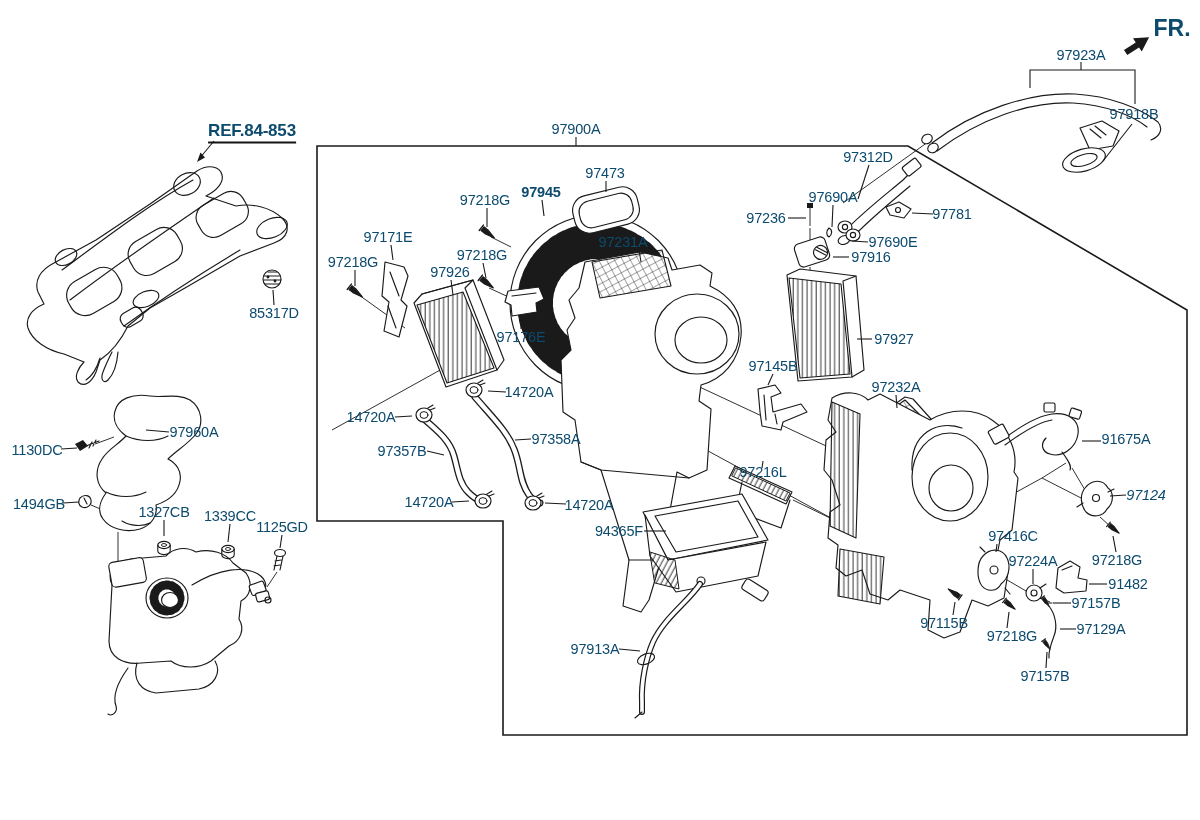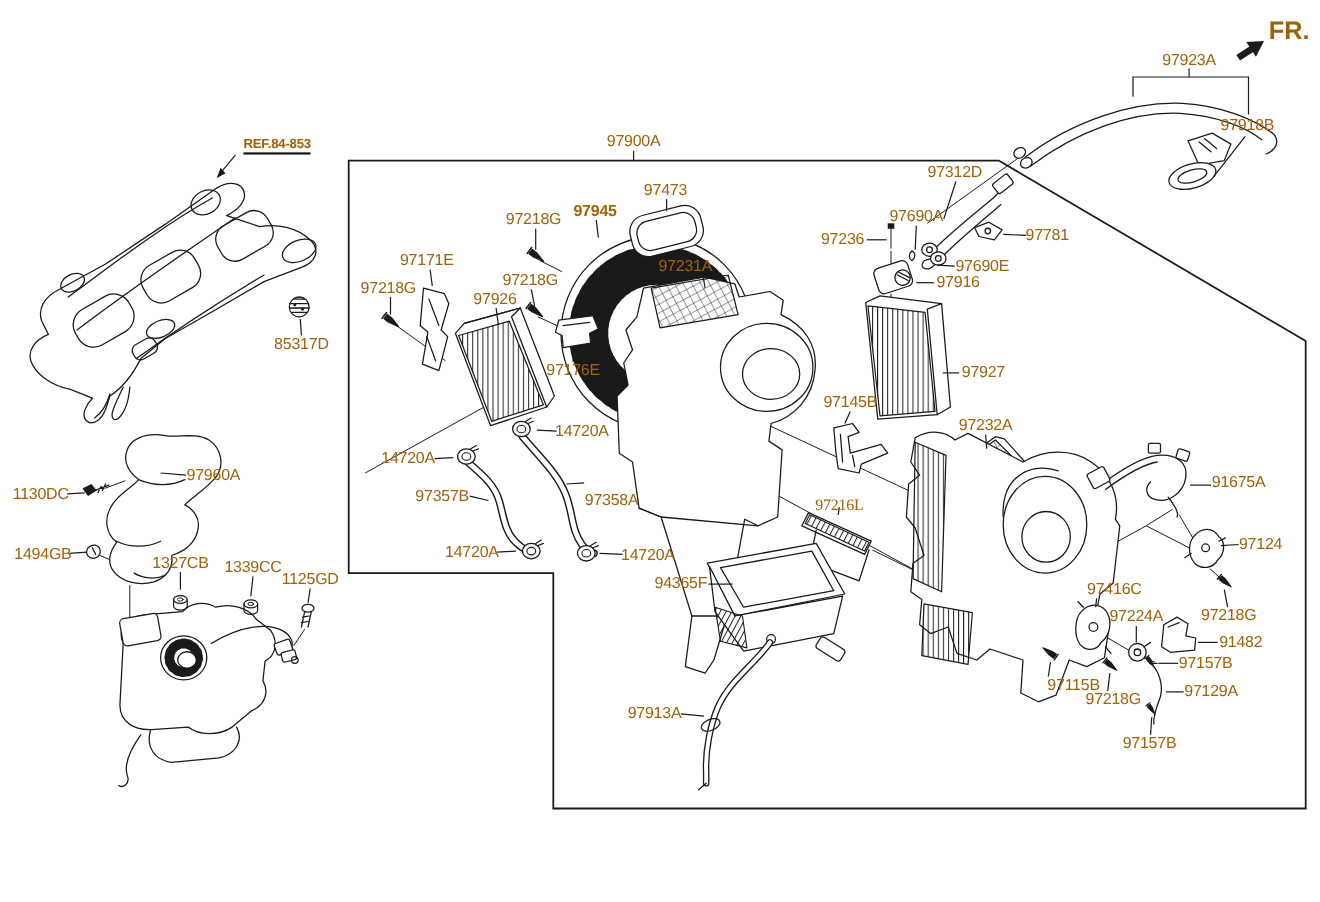--- a/index.html
+++ b/index.html
@@ -1,21 +1,21 @@
 <!DOCTYPE html>
 <html><head>
 <meta charset="utf-8">
 <style>
   html,body{margin:0;padding:0;background:#fff;}
   #stage{position:relative;width:1200px;height:820px;background:#fff;overflow:hidden;
          font-family:"Liberation Sans", sans-serif;}
   #artsvg{position:absolute;left:0;top:0;}
   .lbl{position:absolute;transform:translate(-50%,-50%);white-space:nowrap;
-       font-size:14.5px;letter-spacing:-0.2px;color:#a16207;}
-  .lbl.ref{font-weight:bold;border-bottom:2px solid #141414;padding-bottom:1px;font-size:12px;}
+       font-size:14.5px;letter-spacing:-0.2px;color:#0c4a6e;}
+  .lbl.ref{font-weight:bold;border-bottom:2px solid #141414;padding-bottom:1px;font-size:17px;}
   .lbl.fr{font-weight:bold;font-size:23px;letter-spacing:0;}
   .ld{fill:none;stroke:#1a1a1a;stroke-width:1.1;}
   .gd{fill:none;stroke:#1a1a1a;stroke-width:0.9;}
   .bx{fill:none;stroke:#1a1a1a;stroke-width:1.6;}
   .o{fill:none;stroke:#1a1a1a;stroke-width:1.15;stroke-linejoin:round;stroke-linecap:round;}
   .ow{fill:#ffffff;stroke:#1a1a1a;stroke-width:1.15;stroke-linejoin:round;}
   .fl{fill:#1a1a1a;stroke:none;}
 </style>
 </head>
 <body>
@@ -392,37 +392,37 @@
       <div class="lbl" style="left: 353px; top: 262px;">97218G</div>
       <div class="lbl" style="left: 450px; top: 272px;">97926</div>
       <div class="lbl" style="left: 274px; top: 313px;">85317D</div>
       <div class="lbl" style="left: 521px; top: 337px;">97176E</div>
       <div class="lbl" style="left: 894px; top: 339px;">97927</div>
       <div class="lbl" style="left: 773px; top: 366px; text-align: right;">97145B</div>
       <div class="lbl" style="left: 896px; top: 387px;">97232A</div>
       <div class="lbl" style="left: 529px; top: 392px;">14720A</div>
       <div class="lbl" style="left: 371px; top: 417px;">14720A</div>
       <div class="lbl" style="left: 194px; top: 432px;">97960A</div>
-      <div class="lbl" style="left: 556px; top: 455px;">97358A</div>
+      <div class="lbl" style="left: 556px; top: 439px;">97358A</div>
       <div class="lbl" style="left: 1126px; top: 439px;">91675A</div>
       <div class="lbl" style="left: 37px; top: 450px;">1130DC</div>
       <div class="lbl" style="left: 402px; top: 451px;">97357B</div>
-      <div class="lbl" style="left: 763px; top: 460px; font-family: Liberation Serif, serif;">97216L</div>
-      <div class="lbl" style="left: 1146px; top: 495px;">97124</div>
+      <div class="lbl" style="left: 763px; top: 472px;">97216L</div>
+      <div class="lbl" style="left: 1146px; top: 495px; font-style: italic;">97124</div>
       <div class="lbl" style="left: 39px; top: 504px;">1494GB</div>
       <div class="lbl" style="left: 429px; top: 502px;">14720A</div>
       <div class="lbl" style="left: 589px; top: 505px;">14720A</div>
       <div class="lbl" style="left: 164px; top: 512px;">1327CB</div>
       <div class="lbl" style="left: 230px; top: 516px;">1339CC</div>
       <div class="lbl" style="left: 282px; top: 527px;">1125GD</div>
       <div class="lbl" style="left: 619px; top: 531px;">94365F</div>
       <div class="lbl" style="left: 997px; top: 536px; margin-left: 16px;">97416C</div>
       <div class="lbl" style="left: 1033px; top: 561px;">97224A</div>
       <div class="lbl" style="left: 1117px; top: 560px;">97218G</div>
       <div class="lbl" style="left: 1128px; top: 584px;">91482</div>
       <div class="lbl" style="left: 1096px; top: 603px;">97157B</div>
-      <div class="lbl" style="left: 953px; top: 623px; padding-left: 46px;">97115B</div>
+      <div class="lbl" style="left: 921px; top: 623px; padding-left: 46px;">97115B</div>
       <div class="lbl" style="left: 1101px; top: 629px;">97129A</div>
       <div class="lbl" style="left: 1012px; top: 636px;">97218G</div>
       <div class="lbl" style="left: 595px; top: 649px;">97913A</div>
       <div class="lbl" style="left: 1045px; top: 676px;">97157B</div>
     </div>
 </div>
 
 </body></html>

